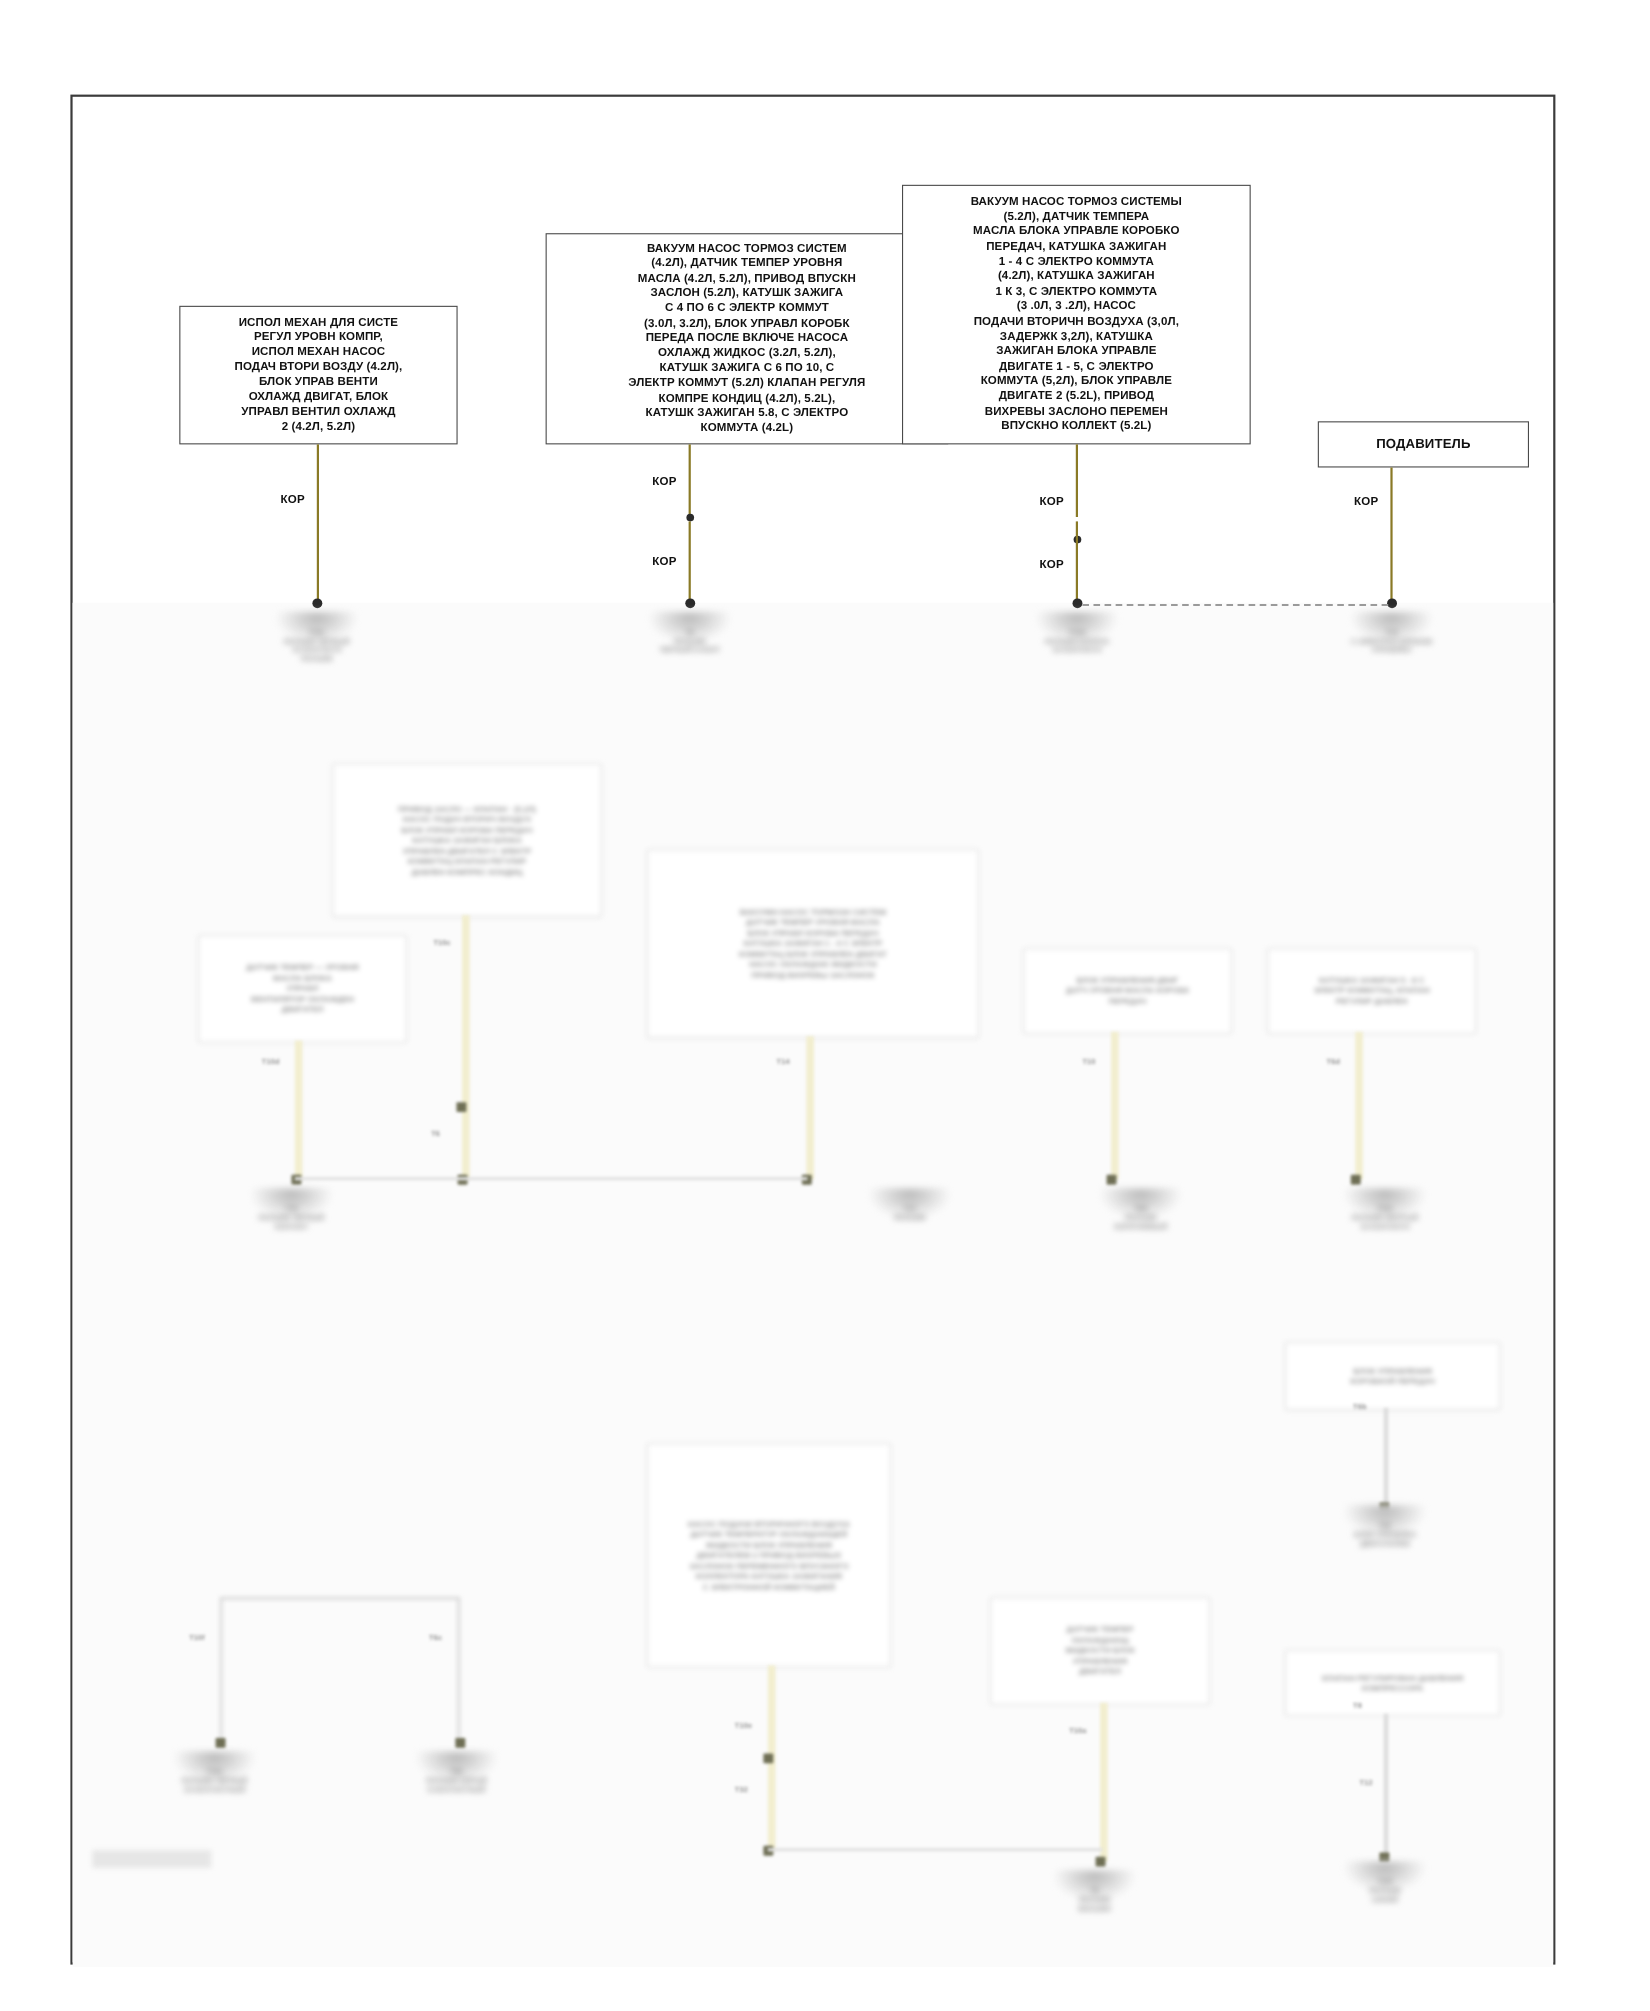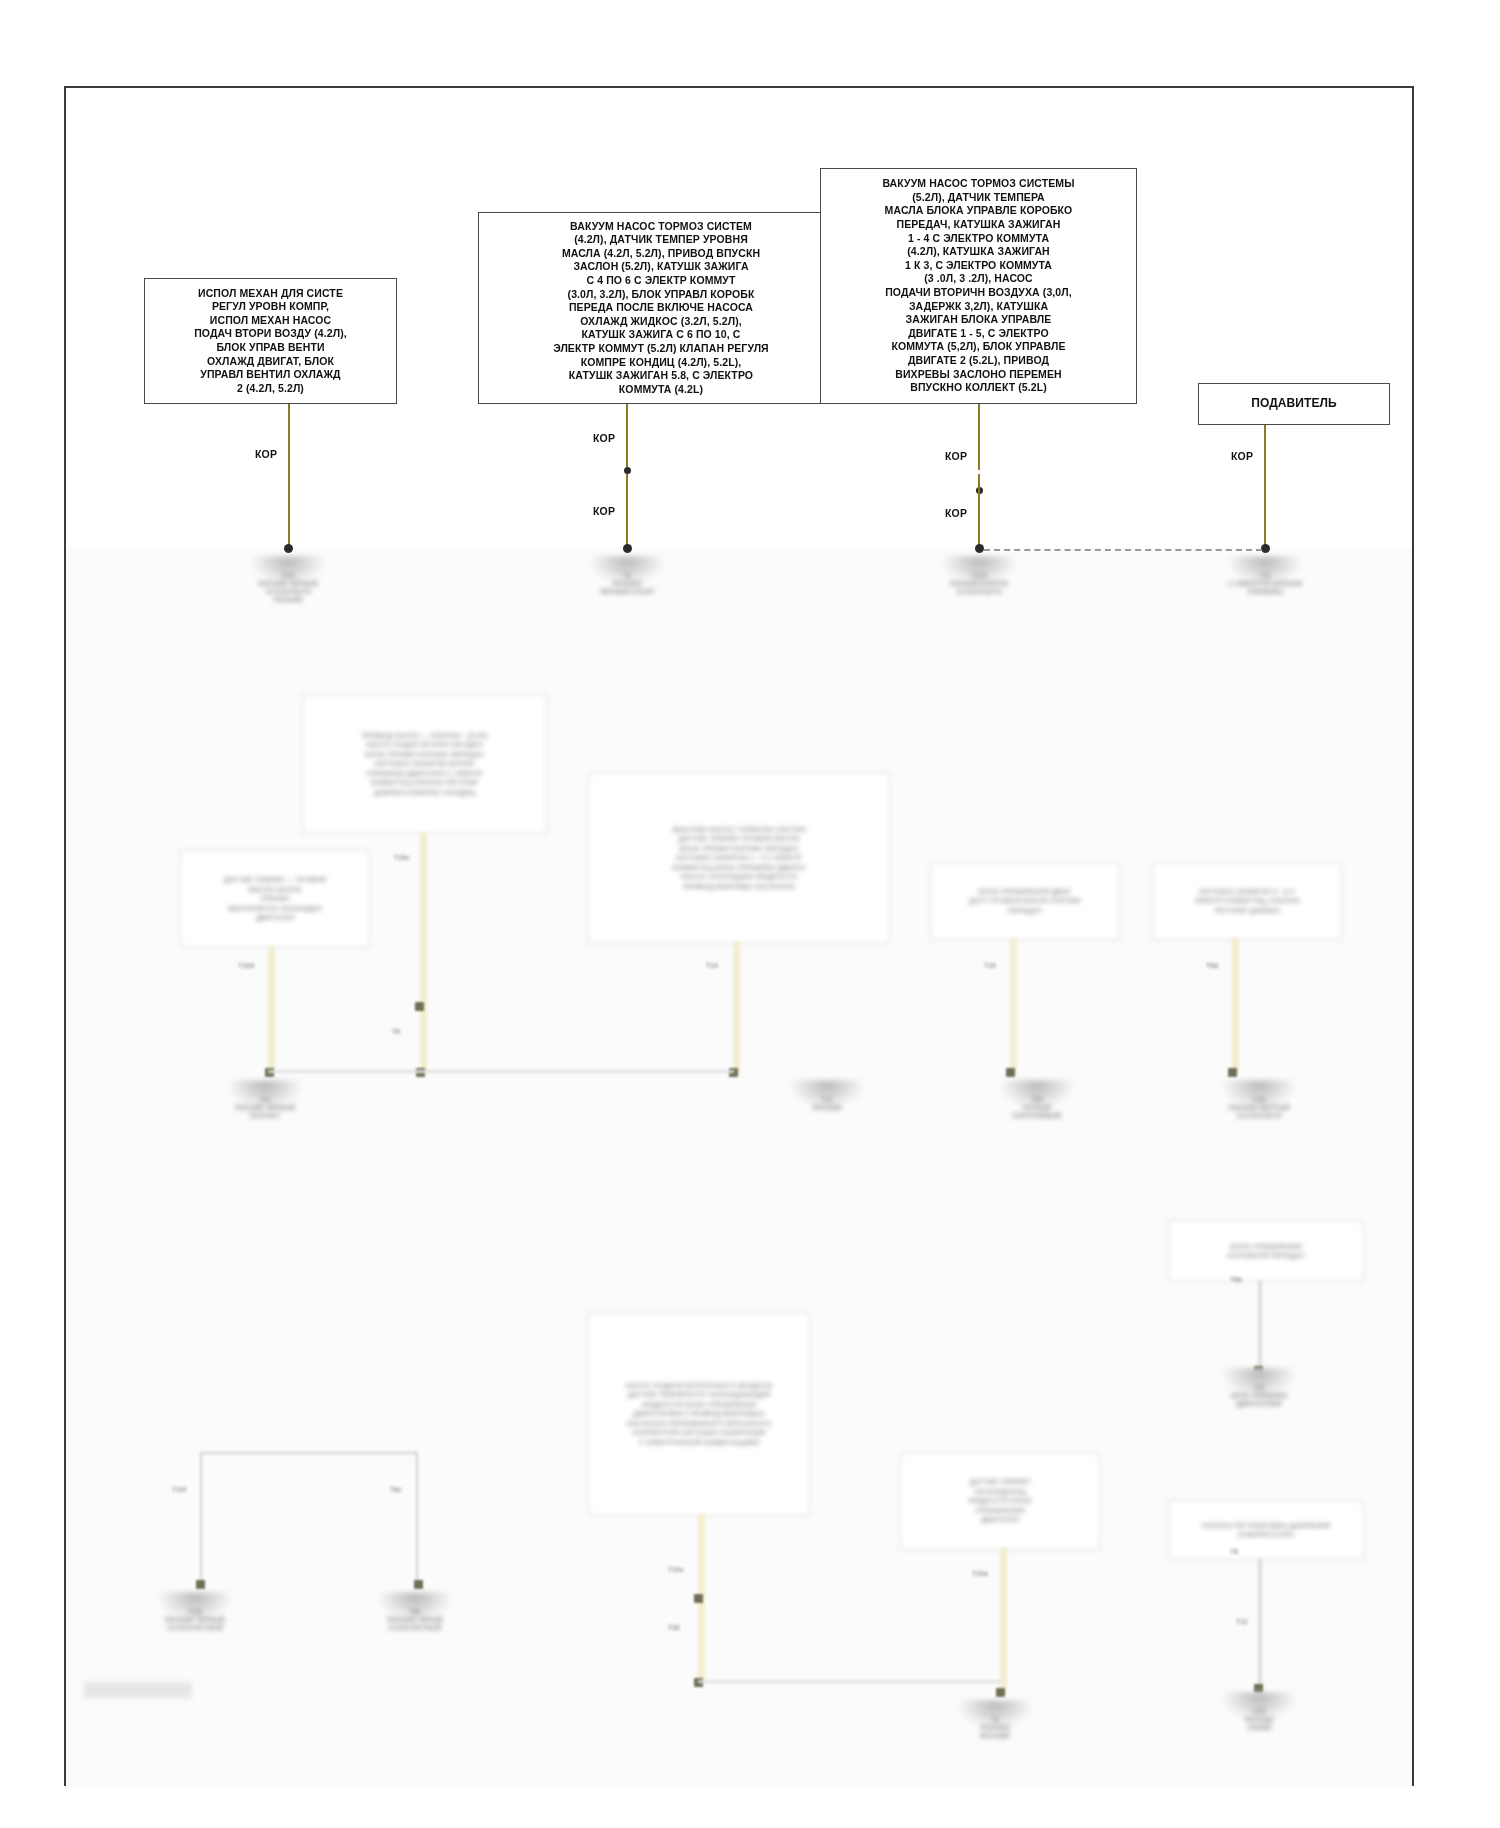--- a/index.html
+++ b/index.html
@@ -24,22 +24,22 @@
   
   .tbox{
     position:absolute;box-sizing:border-box;
     border:1.6px solid #4a4a4a;background:#ffffff;
     display:flex;align-items:center;justify-content:center;
     text-align:center;color:#111;
     font-size:10.5px;line-height:13.6px;font-weight:700;
     letter-spacing:.1px;padding:4px 8px;
   }
   .tbox .txt{white-space:pre-line;}
-  #box1{left:144px;top:278px;width:253px;height:126px;}
-  #box2{left:478px;top:212px;width:366px;height:192px;}
+  #box1{left:163px;top:278px;width:253px;height:126px;}
+  #box2{left:496px;top:212px;width:366px;height:192px;}
   #box3{left:820px;top:168px;width:317px;height:236px;}
   #box4{left:1198px;top:383px;width:192px;height:42px;font-size:12px;}
 
   
   .vline{position:absolute;width:2.4px;background:#8a7a26;}
   .hdash{position:absolute;height:0;border-top:2px dashed #9a9a9a;}
   .node{
     position:absolute;width:9px;height:9px;border-radius:50%;
     background:#2a2a2a;
   }

